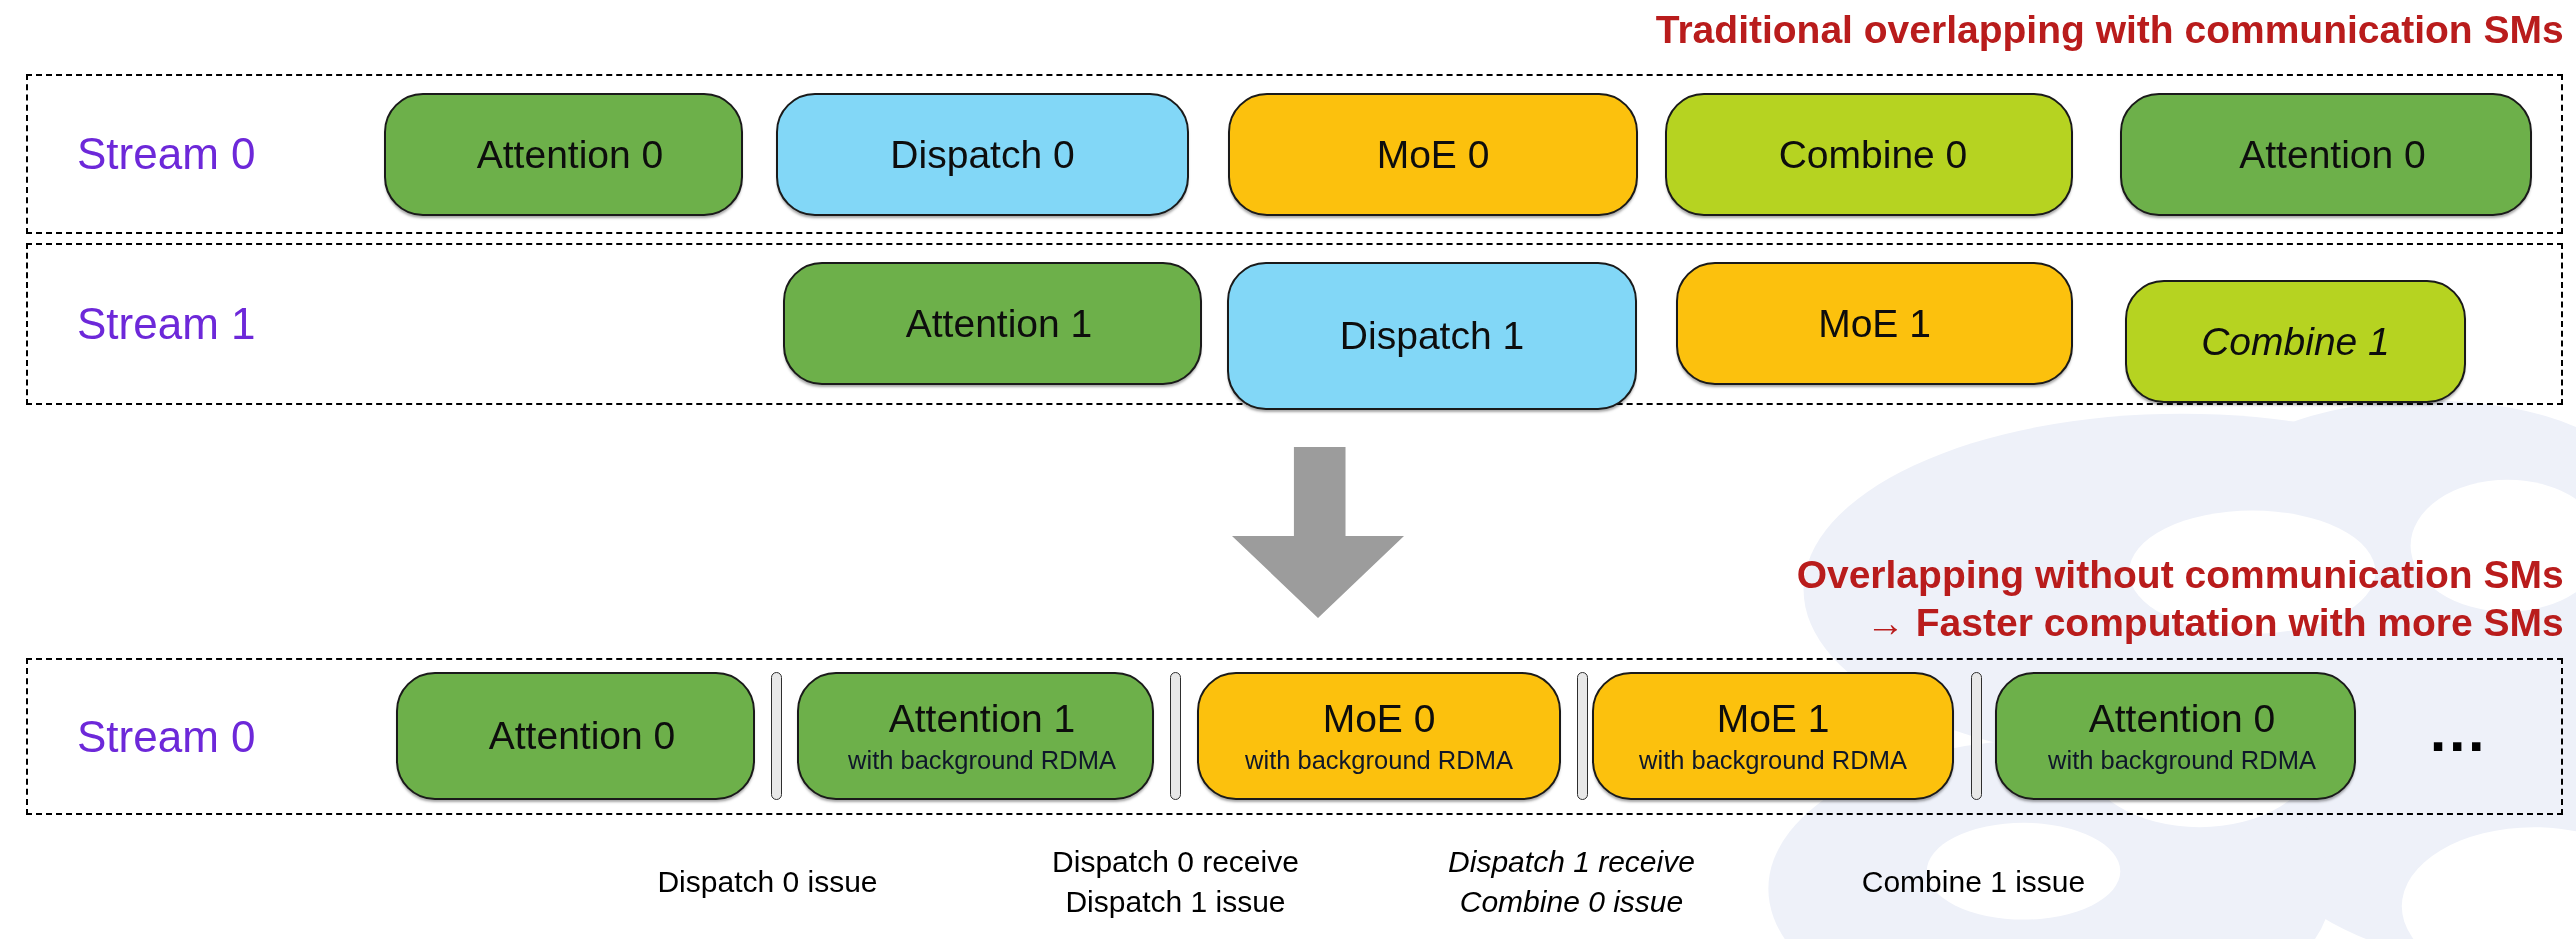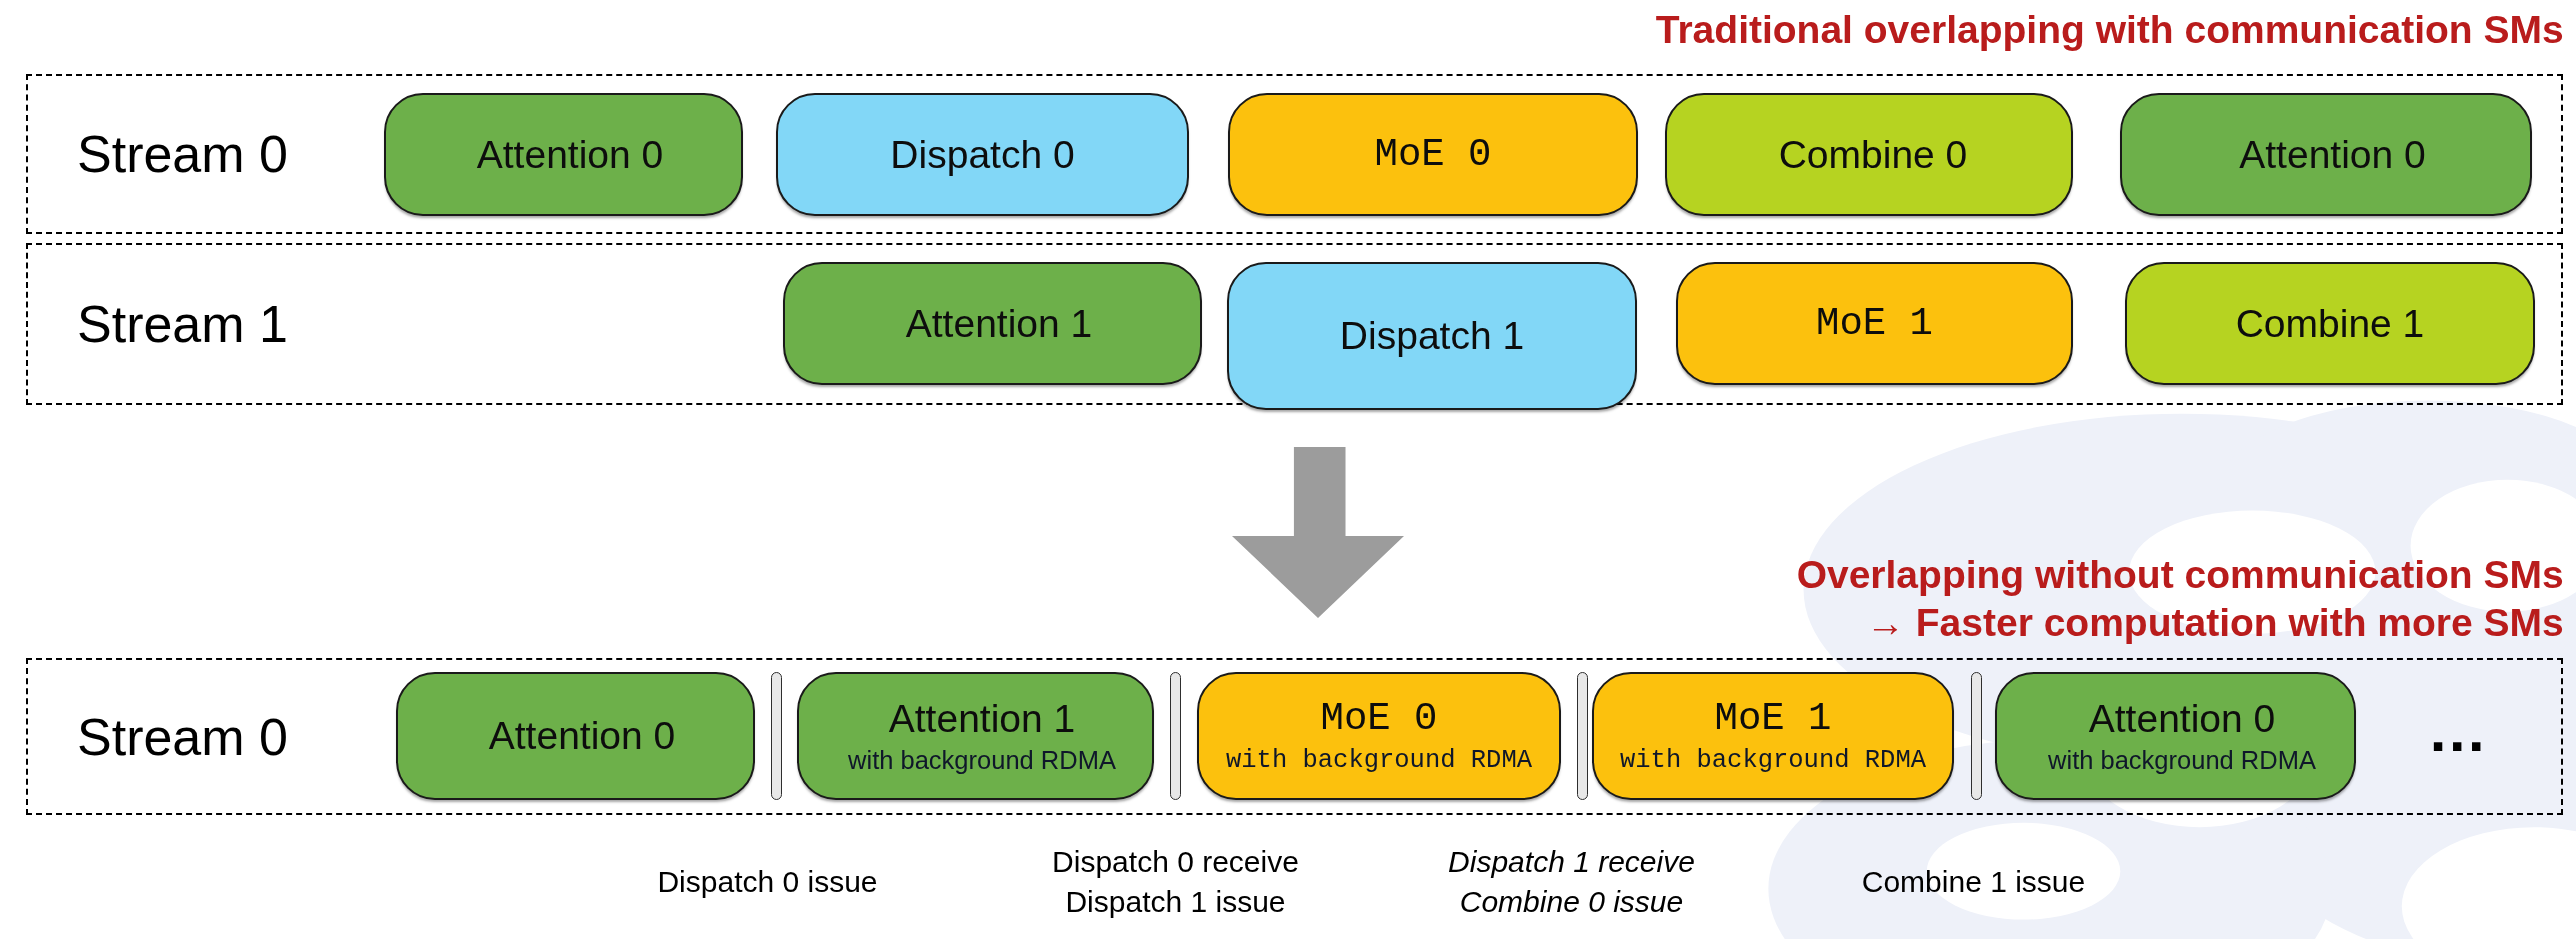--- a/index.html
+++ b/index.html
@@ -9,34 +9,34 @@
   }
   #watermark{position:absolute;left:0;top:0;width:2576px;height:940px;}
   .layer{position:absolute;left:0;top:0;width:2576px;height:940px;}
   .title{position:absolute;font-weight:700;color:#b91c1c;text-align:right;}
   #title-top{right:12.3px;top:7px;font-size:39px;line-height:46px;}
   #title-bottom{right:12.3px;top:551px;font-size:39px;line-height:48px;}
   .dotted-box{position:absolute;border:2.6px dashed #000;box-sizing:border-box;background:transparent;}
   #box-top0{left:26px;top:74px;width:2537px;height:160px;}
   #box-top1{left:26px;top:243px;width:2537px;height:162px;}
   #box-bottom0{left:26px;top:658px;width:2537px;height:157px;}
-  .stream-label{position:absolute;left:77px;display:flex;align-items:center;font-size:52px;color:#000000;}
+  .stream-label{position:absolute;left:77px;display:flex;align-items:center;font-size:44px;color:#6d28d9;}
   #label-top0{top:74px;height:160px;}
   #label-top1{top:243px;height:162px;}
   #label-bottom0{top:658px;height:157px;}
   .block{
     position:absolute;border:2.6px solid #1a1a1a;border-radius:39px;box-sizing:border-box;
     display:flex;flex-direction:column;align-items:center;justify-content:center;
     box-shadow:0 3.5px 2.6px -1.8px rgba(0,0,0,.35);
   }
   .block .main{font-size:39px;color:#0d0d0d;white-space:nowrap;}
   .block .sub{font-size:25.5px;color:#0f172a;margin-top:5.3px;white-space:nowrap;}
   .type-attention{background:var(--attention);padding-left:13px;}
   .type-dispatch{background:var(--dispatch);}
-  .type-moe{background:var(--moe);font-family:Liberation Mono, monospace;}
+  .type-moe{background:var(--moe);}
   .type-combine{background:var(--combine);}
   .separator{
     position:absolute;background:var(--separator_fill);border:1.8px solid #2e2e2e;
     border-radius:7px;box-sizing:border-box;
   }
   #arrow{
     position:absolute;left:1232px;top:447px;width:172px;height:171px;background:var(--arrow);
     clip-path:polygon(36% 0,66% 0,66% 52%,100% 52%,50% 100%,0 52%,36% 52%);
   }
   .annotation{
@@ -110,21 +110,21 @@
       </div>
       <div class="block type-attention" style="left: 783px; top: 262px; width: 419px; height: 123px;">
         <div class="main">Attention 1</div>
       </div>
       <div class="block type-dispatch" style="left: 1227px; top: 262px; width: 410px; height: 148px;">
         <div class="main">Dispatch 1</div>
       </div>
       <div class="block type-moe" style="left: 1676px; top: 262px; width: 397px; height: 123px;">
         <div class="main">MoE 1</div>
       </div>
-      <div class="block type-combine" style="left: 2125px; top: 262px; width: 410px; height: 123px;">
+      <div class="block type-combine" style="left: 2125px; top: 280px; width: 341px; height: 123px; font-style: italic;">
         <div class="main">Combine 1</div>
       </div>
       <div class="block type-attention" style="left: 396px; top: 672px; width: 359px; height: 128px;">
         <div class="main">Attention 0</div>
       </div>
       <div class="separator" style="left: 771px; top: 672px; width: 10.6px; height: 128px;"></div>
       <div class="block type-attention" style="left: 797px; top: 672px; width: 357px; height: 128px;">
         <div class="main">Attention 1</div>
         <div class="sub">with background RDMA</div>
       </div>

